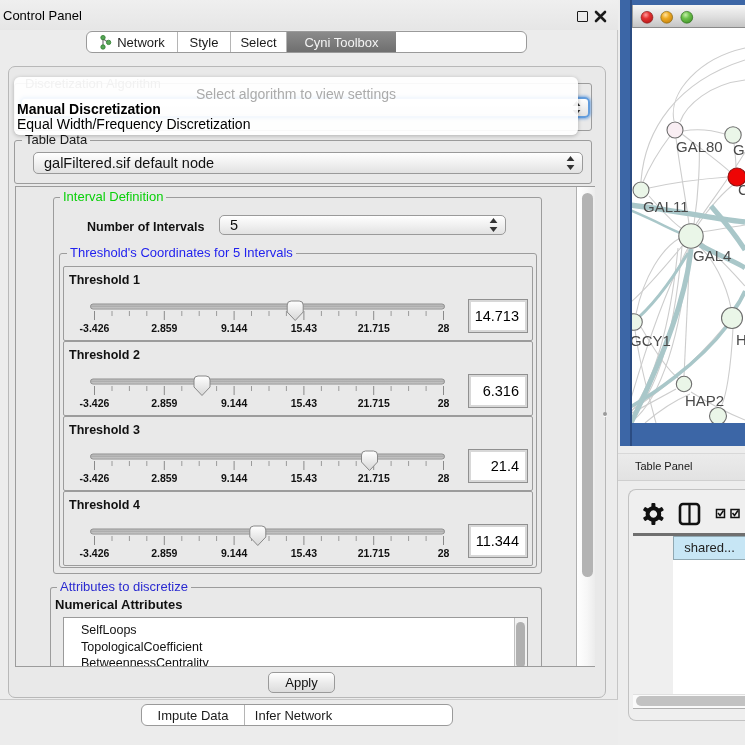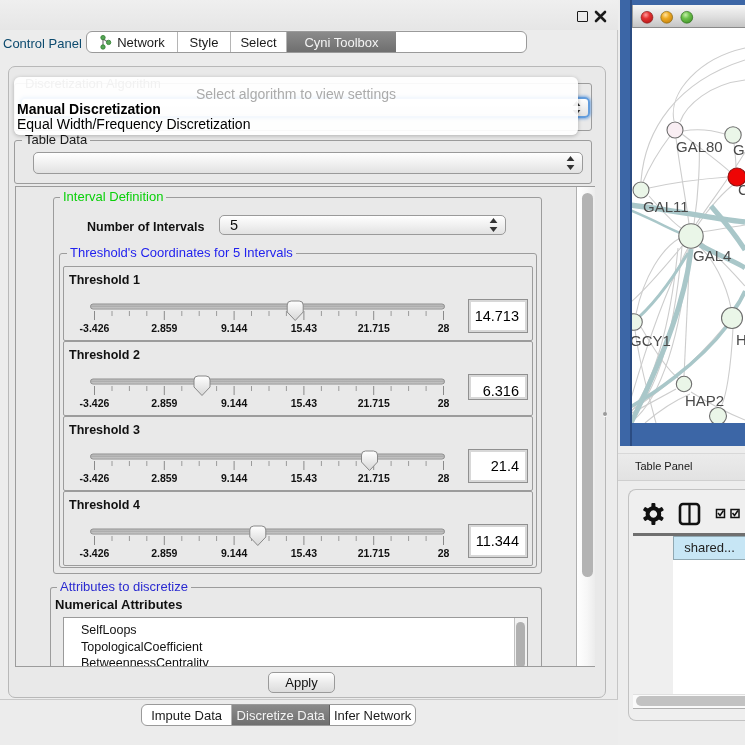--- a/index.html
+++ b/index.html
@@ -16,21 +16,21 @@
   overflow:hidden; font-size:13px; color:#1a1a1a; }
 .seg > div { display:flex; align-items:center; justify-content:center; border-right:1px solid #b5b5b5; }
 .seg > div:last-child { border-right:none; }
 .seg .on { background:linear-gradient(#8b8b8b,#6f6f6f); color:#f4f4f4; border-right-color:#5f5f5f; }
 </style>
 </head>
 <body>
 
 <div class="abs" style="left:0;top:0;width:618px;height:745px;background:#ececec;border-right:1px solid #c6c6c6;"></div>
 <div class="abs" style="left:0;top:0;width:618px;height:30px;background:linear-gradient(#efefef,#e6e6e6);"></div>
-<div class="abs" style="left:3px;top:8px;font-size:13px;color:#0c4a6e;margin-top:28px;">Control Panel</div>
+<div class="abs" style="left:3px;top:8px;font-size:13px;color:#000000;">Control Panel</div>
 
 <div class="abs" style="left:577px;top:11px;width:11px;height:11px;border:1.6px solid #1a1a1a;border-radius:1px;"></div>
 <svg class="abs" style="left:593px;top:9px;" width="15" height="15" viewBox="0 0 15 15">
  <path d="M3 3 L12 12 M12 3 L3 12" stroke="#1a1a1a" stroke-width="2.6" stroke-linecap="round"></path>
 </svg>
 
 <div class="seg" style="left:86px;top:31px;width:441px;height:22px;">
   <div style="width:91px;"><svg width="13" height="15" viewBox="0 0 13 15" style="margin-right:5px;">
     <line x1="4" y1="3" x2="4" y2="12" stroke="#777" stroke-width="1.2"></line>
     <line x1="4" y1="4" x2="9" y2="7" stroke="#777" stroke-width="1.2"></line>
@@ -50,20 +50,21 @@
 <div class="combo" style="left:20px;top:97px;width:570px;height:21px;border:2px solid #639ddd;box-shadow:0 0 3px 1px rgba(90,150,220,0.8);">
   <svg class="stepper" viewBox="0 0 9 14">
       <path d="M4.5 0 L8.4 5 H0.6 Z" fill="#333"></path>
       <path d="M4.5 14 L8.4 9 H0.6 Z" fill="#333"></path>
     </svg>
 </div>
 
 <div class="gbox" style="left:14px;top:140px;width:578px;height:44px;"></div>
 <div class="glabel" style="left:22px;top:133px;color:#1a1a1a;">Table Data</div>
 <div class="combo" style="left:33px;top:152px;width:550px;height:22px;">
+  <span class="ctext">galFiltered.sif default node</span>
   <svg class="stepper" viewBox="0 0 9 14">
       <path d="M4.5 0 L8.4 5 H0.6 Z" fill="#333"></path>
       <path d="M4.5 14 L8.4 9 H0.6 Z" fill="#333"></path>
     </svg>
 </div>
 
 <div class="abs" id="scrollpane" style="left:15px;top:186px;width:580px;height:481px;border:1px solid #9c9c9c;background:#e9e9e9;overflow:hidden;"></div>
 
 <div class="abs" style="left:576px;top:187px;width:19px;height:479px;background:linear-gradient(90deg,#ffffff,#f7f7f7 55%,#ececec);border-left:1px solid #b0b0b0;"></div>
 <div class="abs" style="left:582px;top:193px;width:11px;height:384px;background:#b3b3b3;border-radius:6px;"></div>
@@ -167,21 +168,21 @@
     <line x1="363.1" y1="45" x2="363.1" y2="50" stroke="#9a9a9a" stroke-width="1"></line>
     <line x1="380.5" y1="45" x2="380.5" y2="54" stroke="#8a8a8a" stroke-width="1"></line>
  <text x="31.5" y="66" text-anchor="middle" font-size="10.5" font-weight="bold" fill="#111">-3.426</text>
     <text x="101.3" y="66" text-anchor="middle" font-size="10.5" font-weight="bold" fill="#111">2.859</text>
     <text x="171.1" y="66" text-anchor="middle" font-size="10.5" font-weight="bold" fill="#111">9.144</text>
     <text x="240.9" y="66" text-anchor="middle" font-size="10.5" font-weight="bold" fill="#111">15.43</text>
     <text x="310.7" y="66" text-anchor="middle" font-size="10.5" font-weight="bold" fill="#111">21.715</text>
     <text x="380.5" y="66" text-anchor="middle" font-size="10.5" font-weight="bold" fill="#111">28</text>
  <path d="M131.0 46 L131.0 39 Q131.0 35 135.0 35 L143.0 35 Q147.0 35 147.0 39 L147.0 46 L139.0 54.5 Z" fill="url(#thg2)" stroke="#888" stroke-width="1"></path>
 </svg>
-<div class="abs" style="left:469px;top:375px;width:58px;height:24px;background:#fff;border:2px solid #d8d8d8;outline:1px solid #909090;font-size:14.5px;color:#000;text-align:right;line-height:28px;padding-right:6px;">6.316</div>
+<div class="abs" style="left:469px;top:375px;width:58px;height:32px;background:#fff;border:2px solid #d8d8d8;outline:1px solid #909090;font-size:14.5px;color:#000;text-align:right;line-height:28px;padding-right:6px;">6.316</div>
 <div class="gbox" style="left:63px;top:416px;width:470px;height:75px;border-radius:2px;"></div>
 <div class="abs" style="left:69px;top:423px;font-size:12.5px;font-weight:bold;color:#111;">Threshold 3</div>
 <svg class="abs" style="left:63px;top:416px;" width="470" height="75" viewBox="0 0 470 75">
  <defs>
       <linearGradient id="thg3" x1="0" y1="0" x2="0" y2="1">
         <stop offset="0" stop-color="#ffffff"></stop>
         <stop offset="1" stop-color="#d6d6d6"></stop>
       </linearGradient>
     </defs>
  <rect x="27.5" y="38" width="354" height="5" rx="2.5" fill="url(#trk3)" stroke="#8e8e8e" stroke-width="1"></rect>
@@ -279,23 +280,22 @@
   <div style="position:absolute;right:2px;top:4px;width:9px;height:46px;background:#b0b0b0;border-radius:5px;"></div>
 </div>
 
 <div class="abs" style="left:15px;top:666px;width:580px;height:1px;background:#9c9c9c;"></div>
 
 <div class="abs" style="left:268px;top:672px;width:67px;height:21px;background:linear-gradient(#ffffff,#ececec 50%,#dcdcdc);border:1px solid #9a9a9a;border-radius:5px;text-align:center;line-height:19px;font-size:13px;color:#111;">Apply</div>
 
 <div class="abs" style="left:0;top:699px;width:618px;height:1px;background:#c9c9c9;"></div>
 <div class="abs" style="left:0;top:700px;width:618px;height:45px;background:#ececec;"></div>
 
-<div class="seg" style="left:141px;top:704px;width:275px;height:22px;">
+<div class="seg" style="left:141px;top:704px;width:312px;height:22px;">
   <div style="width:103px;">Impute Data</div>
-  <div class="on" style="width:112px;">Discretize Data</div>
   <div style="width:97px;">Infer Network</div>
 </div>
 <div class="abs" style="left:603px;top:412px;width:4px;height:4px;border-radius:50%;background:#9a9a9a;box-shadow:0 1px 0 #fff;"></div>
 
 <div class="abs" style="left:14px;top:77px;width:564px;height:58px;background:rgba(255,255,255,0.93);border-radius:6px;box-shadow:0 1px 4px rgba(0,0,0,0.25);"></div>
 <div class="abs" style="left:14px;top:86px;width:564px;text-align:center;font-size:14px;color:#ababab;">Select algorithm to view settings</div>
 <div class="abs" style="left:17px;top:101px;font-size:14px;font-weight:bold;color:#000;">Manual Discretization</div>
 <div class="abs" style="left:17px;top:116px;font-size:14px;color:#000;">Equal Width/Frequency Discretization</div>
 
 <div class="abs" style="left:620px;top:0;width:125px;height:446px;background:#3c66a6;"></div>

